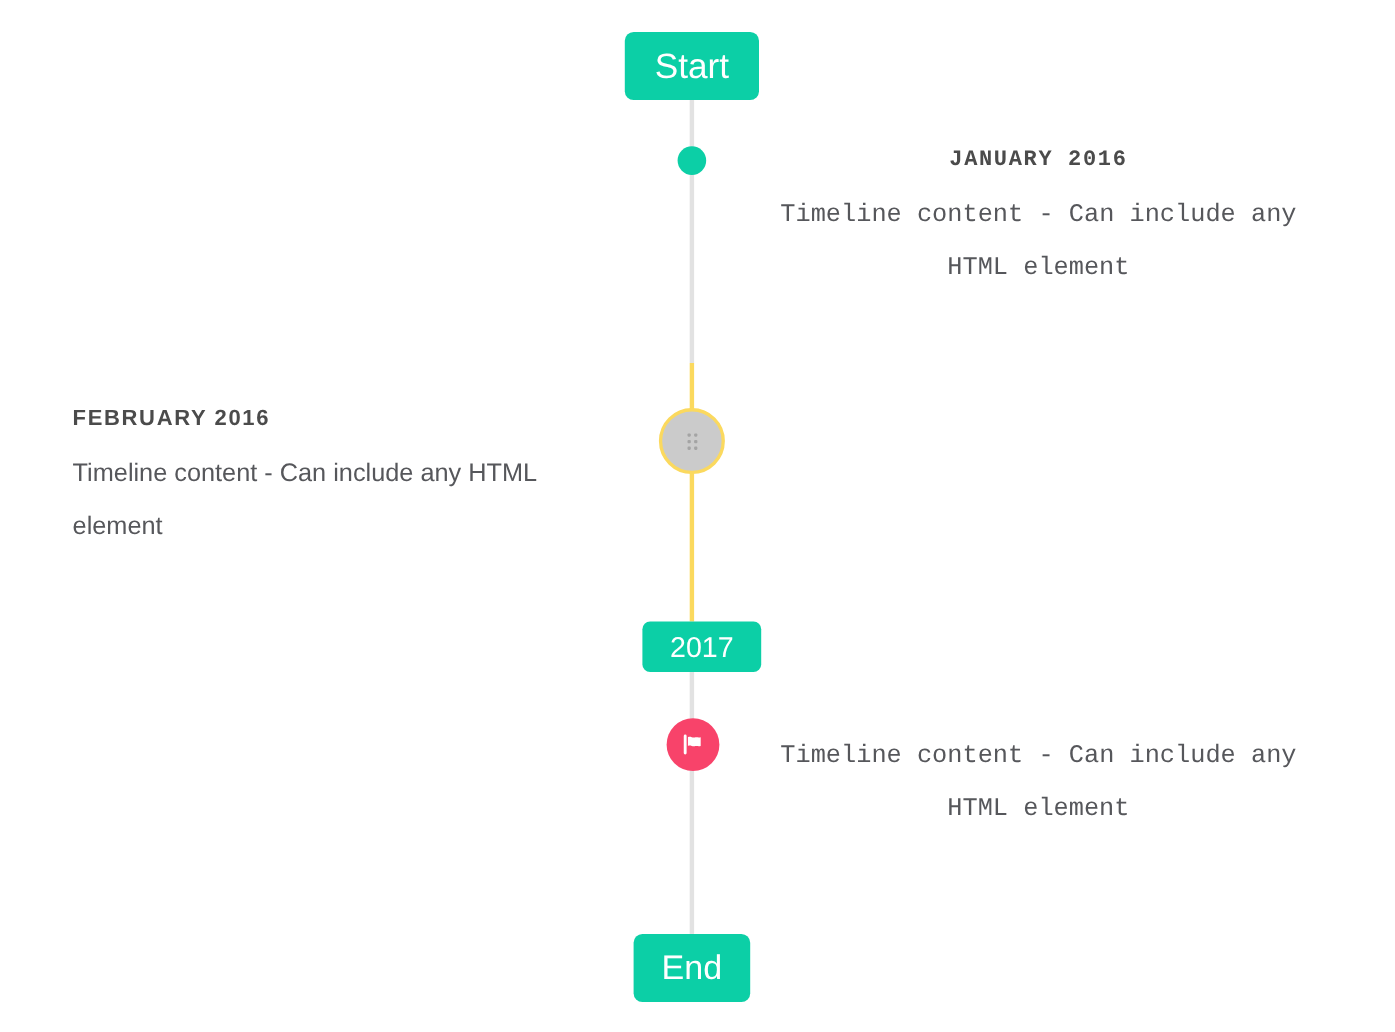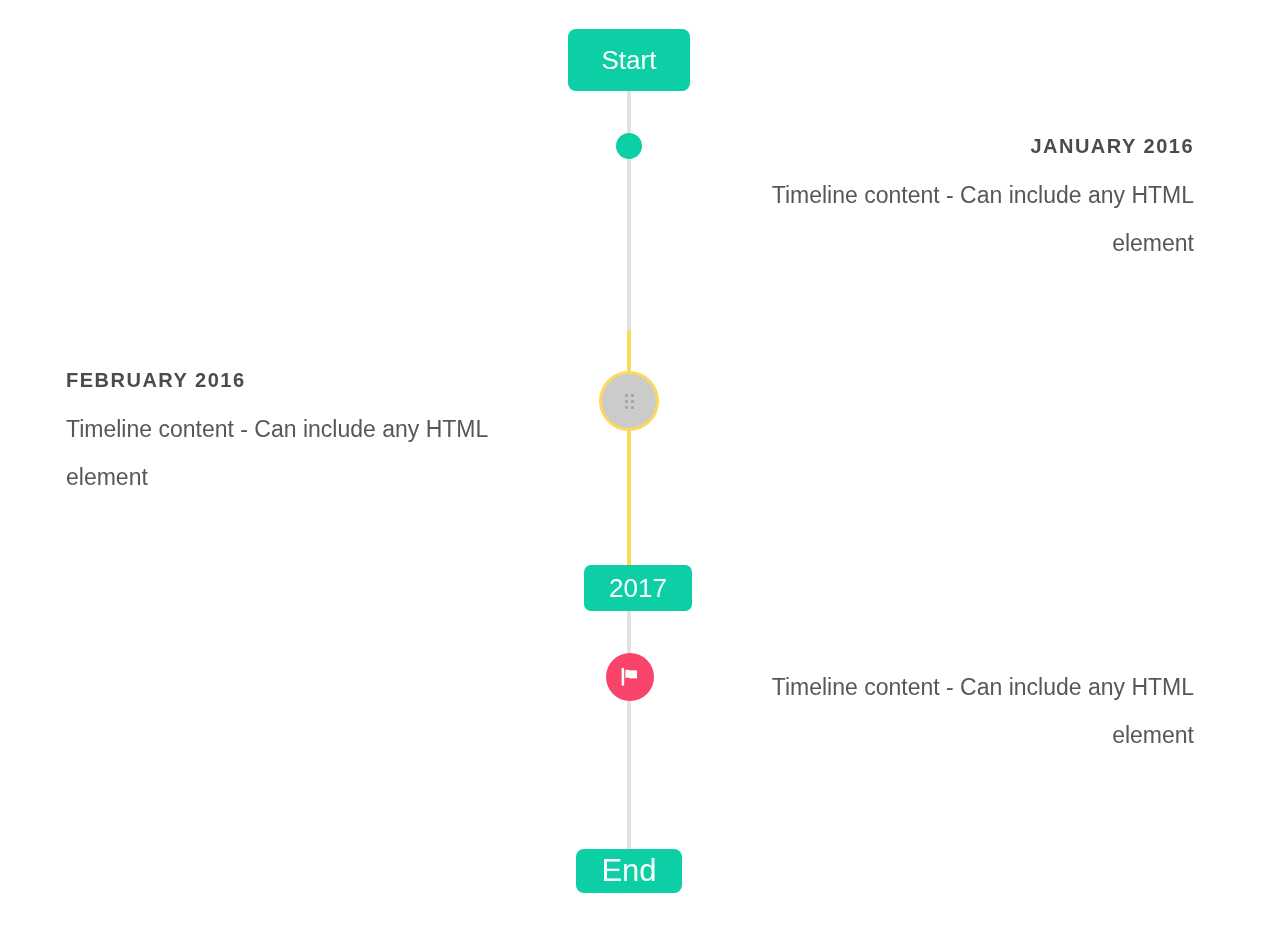--- a/index.html
+++ b/index.html
@@ -32,23 +32,23 @@
   
   .badge {
     position: absolute;
     display: flex;
     align-items: center;
     justify-content: center;
     background: #0ccfa6;
     color: #ffffff;
     z-index: 3;
   }
-  .badge-start { left: 568px; top: 29px;  width: 122px; height: 62px; border-radius: 8px; font-size: 26px; }
+  .badge-start { left: 568px; top: 29px;  width: 122px; height: 62px; border-radius: 8px; font-size: 32px; }
   .badge-year  { left: 584px; top: 565px; width: 108px;  height: 46px; border-radius: 7px; font-size: 26px; }
-  .badge-end   { left: 576px; top: 849px; width: 106px; height: 44px; border-radius: 8px; font-size: 31px; }
+  .badge-end   { left: 576px; top: 849px; width: 106px; height: 62px; border-radius: 8px; font-size: 31px; }
 
   
   .marker { position: absolute; border-radius: 50%; z-index: 2; }
   .marker-dot {
     left: 616px; top: 133px;
     width: 26px; height: 26px;
     background: #0ccfa6;
   }
   .marker-drag {
     left: 599px; top: 371px;
@@ -81,21 +81,21 @@
     justify-content: center;
   }
   .marker-flag svg { width: 24px; height: 24px; fill: #ffffff; }
 
   
   .item {
     position: absolute;
     width: 500px;
     z-index: 2;
   }
-  .item-right { text-align: right; }
+  .item-right { text-align: center; font-family: Liberation Mono, monospace; }
   .item-left  { }
   .item-jan { left: 694px; top: 134px; }
   .item-feb { left: 66px;  top: 368px; }
   .item-mar { left: 694px; top: 650px; }
 
   .item-title {
     font-size: 20px;
     line-height: 24px;
     font-weight: 700;
     letter-spacing: 1.5px;

